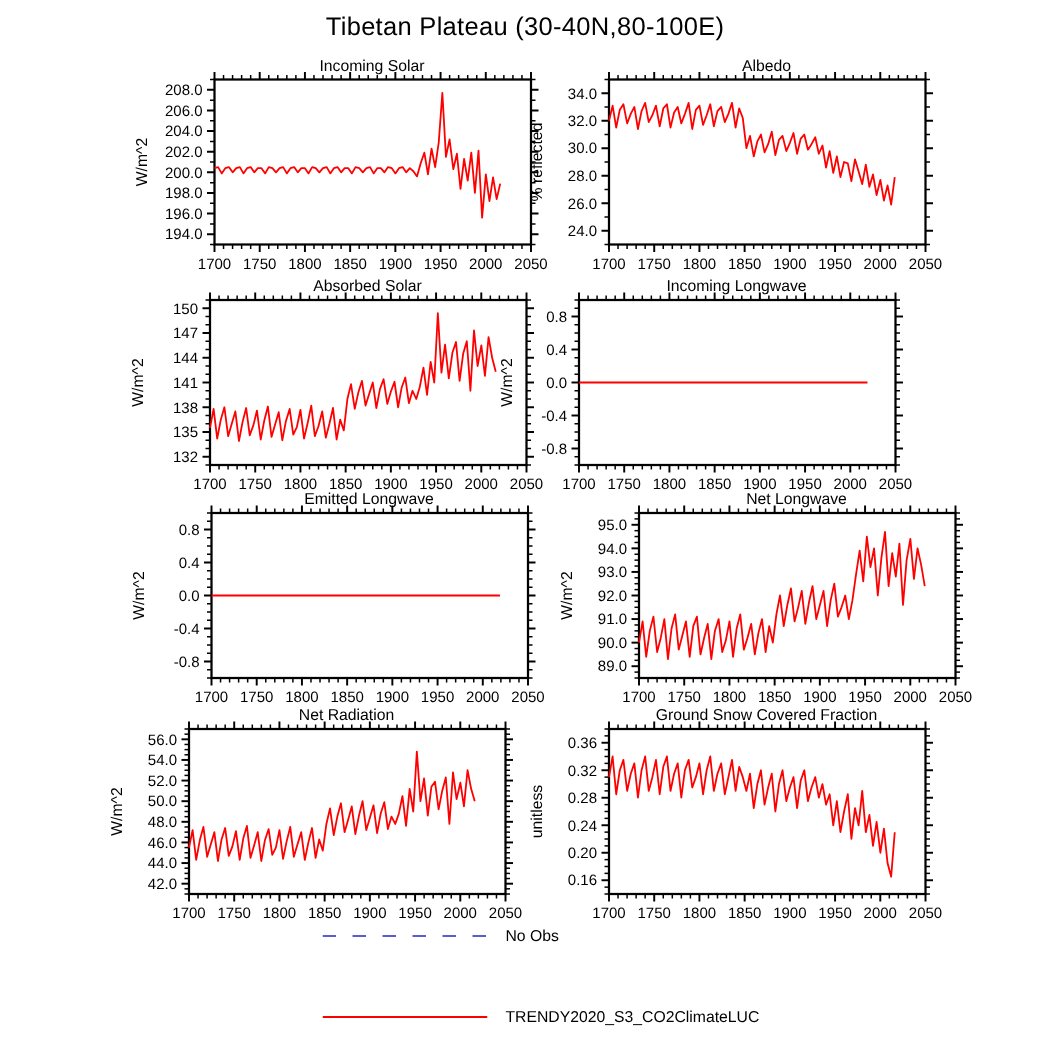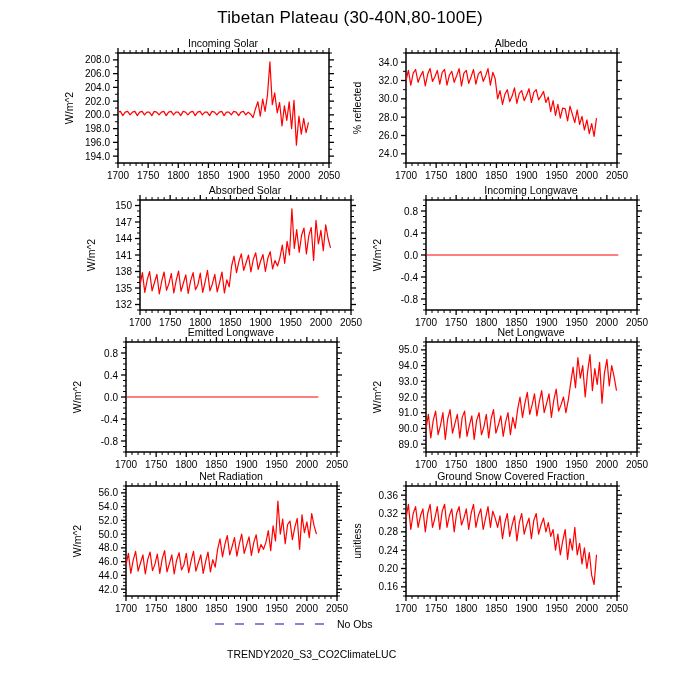--- a/index.html
+++ b/index.html
@@ -10,30 +10,30 @@
   .subplot{position:absolute;width:310px;height:148px;}
   svg text{fill:#000;font-family:"Liberation Sans",sans-serif;}
   .sp-title{font-size:10.5px;text-anchor:middle;}
   .sp-ylabel{font-size:10.5px;text-anchor:middle;}
   .tick-label{font-size:10px;text-anchor:middle;}
   .ytl{text-anchor:end;}
   .legend-row{position:absolute;left:215px;display:flex;align-items:center;height:12px;}
   .legend-row svg{display:block;}
   .legend-label{font-size:10.5px;margin-left:12px;white-space:nowrap;}
   #legend-row-0{top:618px;}
-  #legend-row-1{top:648px;flex-direction:column;}
+  #legend-row-1{top:672px;}
 </style>
 </head>
 <body>
 
 <div class="page">
 
   <div class="main-title">Tibetan Plateau (30-40N,80-100E)</div>
 
-  <div class="subplot" style="left:48px;top:39px">
+  <div class="subplot" style="left:73px;top:39px">
     <svg width="310" height="148">
       <text class="sp-title" x="175" y="8">Incoming Solar</text>
       <text class="sp-ylabel" x="25" y="69" transform="rotate(-90 25 69)">W/m^2</text>
       <g class="plot-g">
           <rect x="70" y="14" width="211" height="110" fill="none" stroke="#000000" stroke-width="1.5"></rect>
           <line x1="70" y1="124" x2="70" y2="129" stroke="#000000" stroke-width="1.3"></line>
           <line x1="70" y1="14" x2="70" y2="9" stroke="#000000" stroke-width="1.3"></line>
           <text x="70" y="140" class="tick-label">1700</text>
           <line x1="100.14285714285714" y1="124" x2="100.14285714285714" y2="129" stroke="#000000" stroke-width="1.3"></line>
           <line x1="100.14285714285714" y1="14" x2="100.14285714285714" y2="9" stroke="#000000" stroke-width="1.3"></line>
@@ -415,21 +415,21 @@
           <line x1="281" y1="30.50" x2="284" y2="30.50" stroke="#000000" stroke-width="1"></line>
           <line x1="70" y1="25.00" x2="67" y2="25.00" stroke="#000000" stroke-width="1"></line>
           <line x1="281" y1="25.00" x2="284" y2="25.00" stroke="#000000" stroke-width="1"></line>
           <line x1="70" y1="14.00" x2="67" y2="14.00" stroke="#000000" stroke-width="1"></line>
           <line x1="281" y1="14.00" x2="284" y2="14.00" stroke="#000000" stroke-width="1"></line>
           <polyline points="70.0,99.3 72.4,86.6 74.8,106.4 77.2,93.8 79.6,85.5 82.1,104.8 84.5,96.5 86.9,88.3 89.3,108.0 91.7,95.4 94.1,86.0 96.5,104.2 98.9,97.6 101.3,87.7 103.8,107.0 106.2,94.3 108.6,85.0 111.0,105.3 113.4,97.0 115.8,88.8 118.2,107.5 120.6,94.8 123.1,86.6 125.5,103.7 127.9,98.7 130.3,87.2 132.7,106.4 135.1,96.0 137.5,84.4 139.9,104.8 142.3,98.2 144.8,88.3 147.2,105.8 149.6,96.5 152.0,86.0 154.4,107.0 156.8,93.8 159.2,100.9 161.6,80.0 164.0,70.1 166.5,86.6 168.9,75.6 171.3,67.9 173.7,84.4 176.1,76.7 178.5,69.0 180.9,86.0 183.3,73.4 185.7,66.8 188.2,83.3 190.6,75.0 193.0,68.5 195.4,85.5 197.8,72.3 200.2,65.7 202.6,82.8 205.0,74.5 207.5,80.0 209.9,71.8 212.3,59.1 214.7,77.3 217.1,55.3 219.5,69.0 221.9,22.8 224.3,62.4 226.7,43.7 229.2,66.3 231.6,49.2 234.0,42.0 236.4,67.9 238.8,49.7 241.2,41.5 243.6,74.5 246.0,34.3 248.4,58.0 250.9,44.3 253.3,64.6 255.7,38.8 258.1,52.5 260.5,61.8" fill="none" stroke="#ff0000" stroke-width="1.2" stroke-linejoin="round"></polyline>
         </g>
     </svg>
   </div>
 
-  <div class="subplot" style="left:356px;top:186px">
+  <div class="subplot" style="left:316px;top:186px">
     <svg width="310" height="148">
       <text class="sp-title" x="175" y="8">Incoming Longwave</text>
       <text class="sp-ylabel" x="25" y="69" transform="rotate(-90 25 69)">W/m^2</text>
       <g class="plot-g">
           <rect x="70" y="14" width="211" height="110" fill="none" stroke="#000000" stroke-width="1.5"></rect>
           <line x1="70" y1="124" x2="70" y2="129" stroke="#000000" stroke-width="1.3"></line>
           <line x1="70" y1="14" x2="70" y2="9" stroke="#000000" stroke-width="1.3"></line>
           <text x="70" y="140" class="tick-label">1700</text>
           <line x1="100.14285714285714" y1="124" x2="100.14285714285714" y2="129" stroke="#000000" stroke-width="1.3"></line>
           <line x1="100.14285714285714" y1="14" x2="100.14285714285714" y2="9" stroke="#000000" stroke-width="1.3"></line>
@@ -553,21 +553,21 @@
           <line x1="281" y1="30.50" x2="284" y2="30.50" stroke="#000000" stroke-width="1"></line>
           <line x1="70" y1="19.50" x2="67" y2="19.50" stroke="#000000" stroke-width="1"></line>
           <line x1="281" y1="19.50" x2="284" y2="19.50" stroke="#000000" stroke-width="1"></line>
           <line x1="70" y1="14.00" x2="67" y2="14.00" stroke="#000000" stroke-width="1"></line>
           <line x1="281" y1="14.00" x2="284" y2="14.00" stroke="#000000" stroke-width="1"></line>
           <polyline points="70.0,69.0 262.3,69.0" fill="none" stroke="#ff0000" stroke-width="1.2" stroke-linejoin="round"></polyline>
         </g>
     </svg>
   </div>
 
-  <div class="subplot" style="left:56px;top:328px">
+  <div class="subplot" style="left:71px;top:328px">
     <svg width="310" height="148">
       <text class="sp-title" x="175" y="8">Emitted Longwave</text>
       <text class="sp-ylabel" x="25" y="69" transform="rotate(-90 25 69)">W/m^2</text>
       <g class="plot-g">
           <rect x="70" y="14" width="211" height="110" fill="none" stroke="#000000" stroke-width="1.5"></rect>
           <line x1="70" y1="124" x2="70" y2="129" stroke="#000000" stroke-width="1.3"></line>
           <line x1="70" y1="14" x2="70" y2="9" stroke="#000000" stroke-width="1.3"></line>
           <text x="70" y="140" class="tick-label">1700</text>
           <line x1="100.14285714285714" y1="124" x2="100.14285714285714" y2="129" stroke="#000000" stroke-width="1.3"></line>
           <line x1="100.14285714285714" y1="14" x2="100.14285714285714" y2="9" stroke="#000000" stroke-width="1.3"></line>

